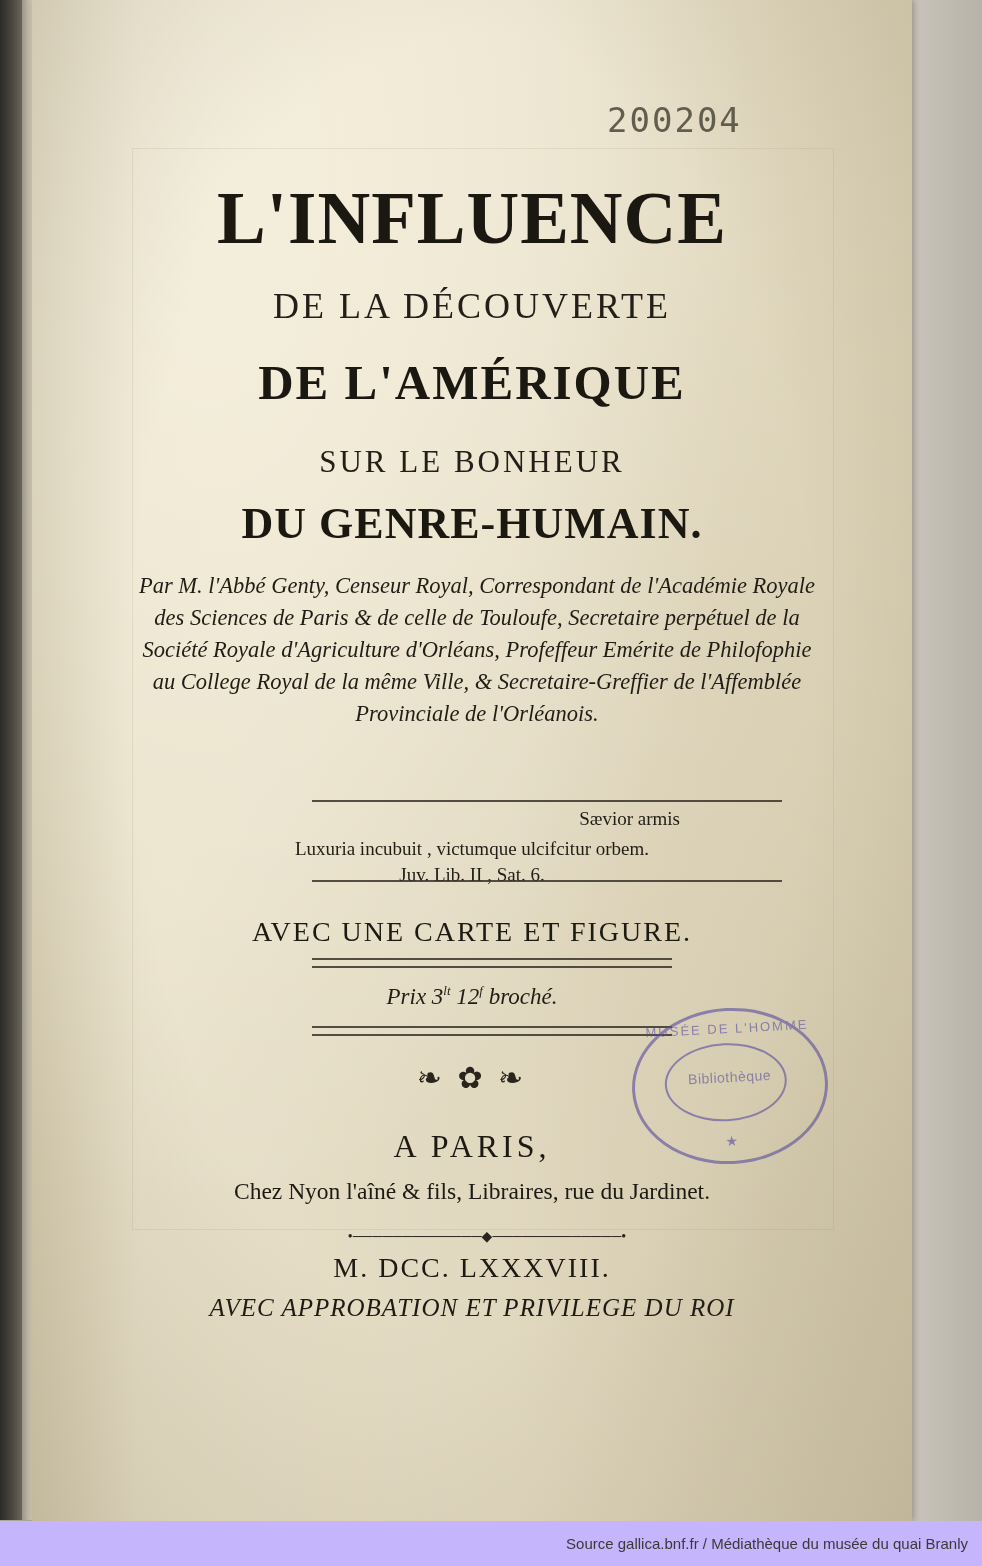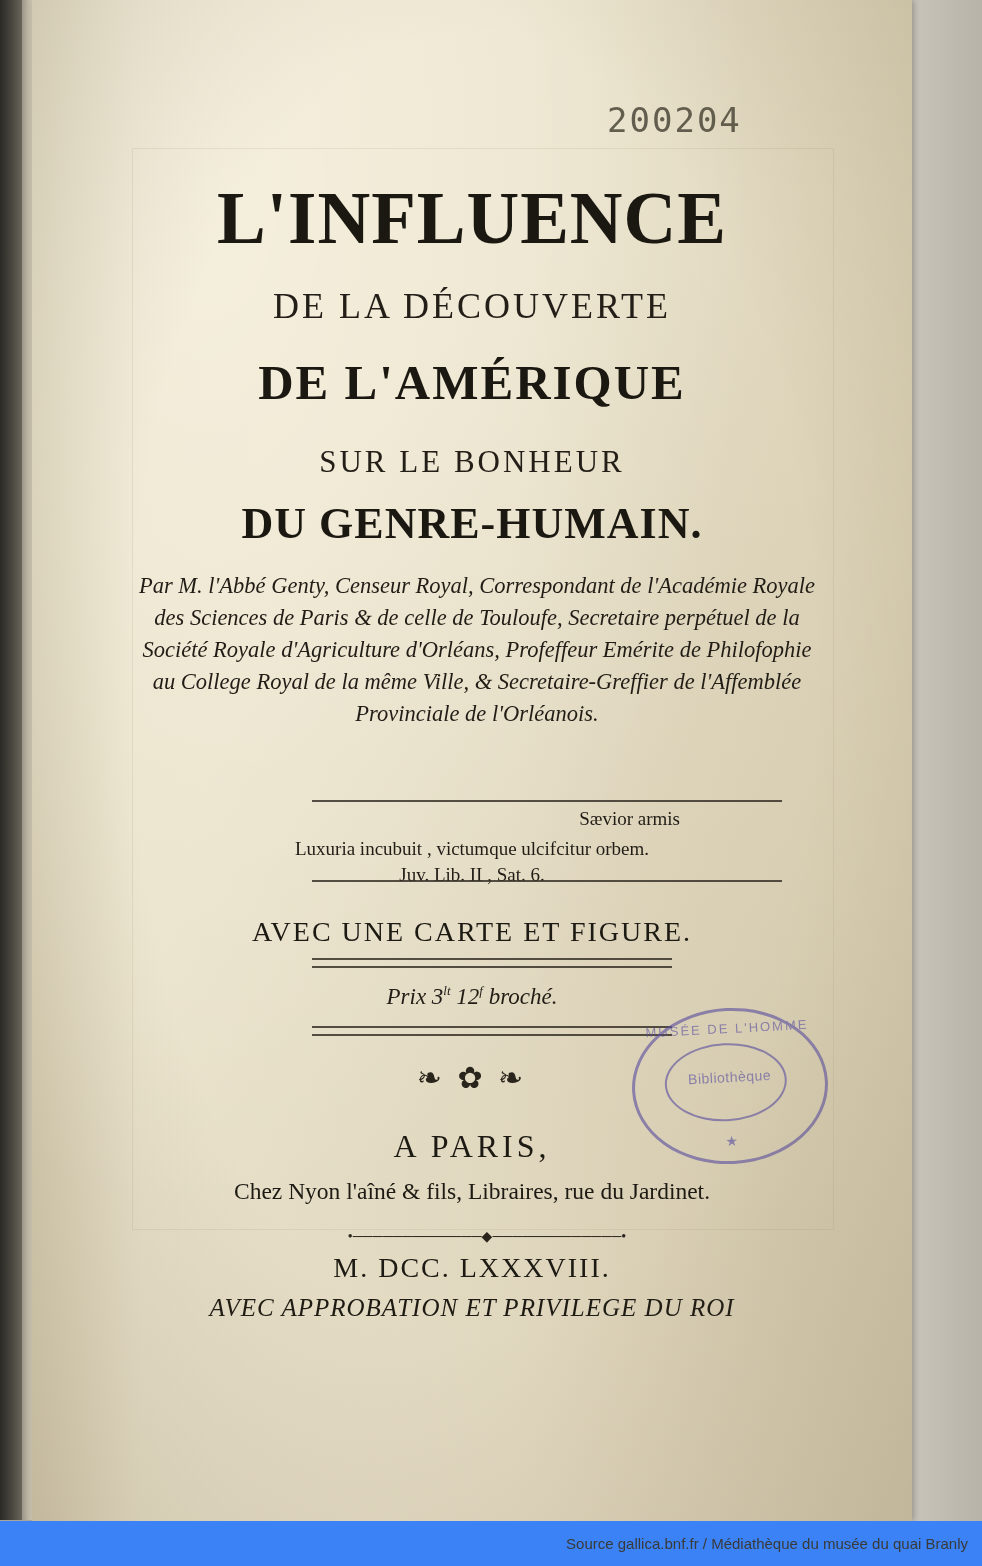--- a/index.html
+++ b/index.html
@@ -70,21 +70,21 @@
     left: 912px; top: 0;
     width: 70px; height: 1521px;
     background: linear-gradient(to right, #c8c4ba 0%, #b7b3a9 100%);
   }
 
   
   .source-bar {
     position: absolute;
     left: 0; bottom: 0;
     width: 982px; height: 45px;
-    background: #3b82f6;
+    background: #c4b5fd;
     color: #3a3a38;
     font-family: "Liberation Sans", sans-serif;
     font-size: 15px;
     display: flex;
     align-items: center;
     justify-content: flex-end;
     padding-right: 14px;
     box-sizing: border-box;
   }
 

